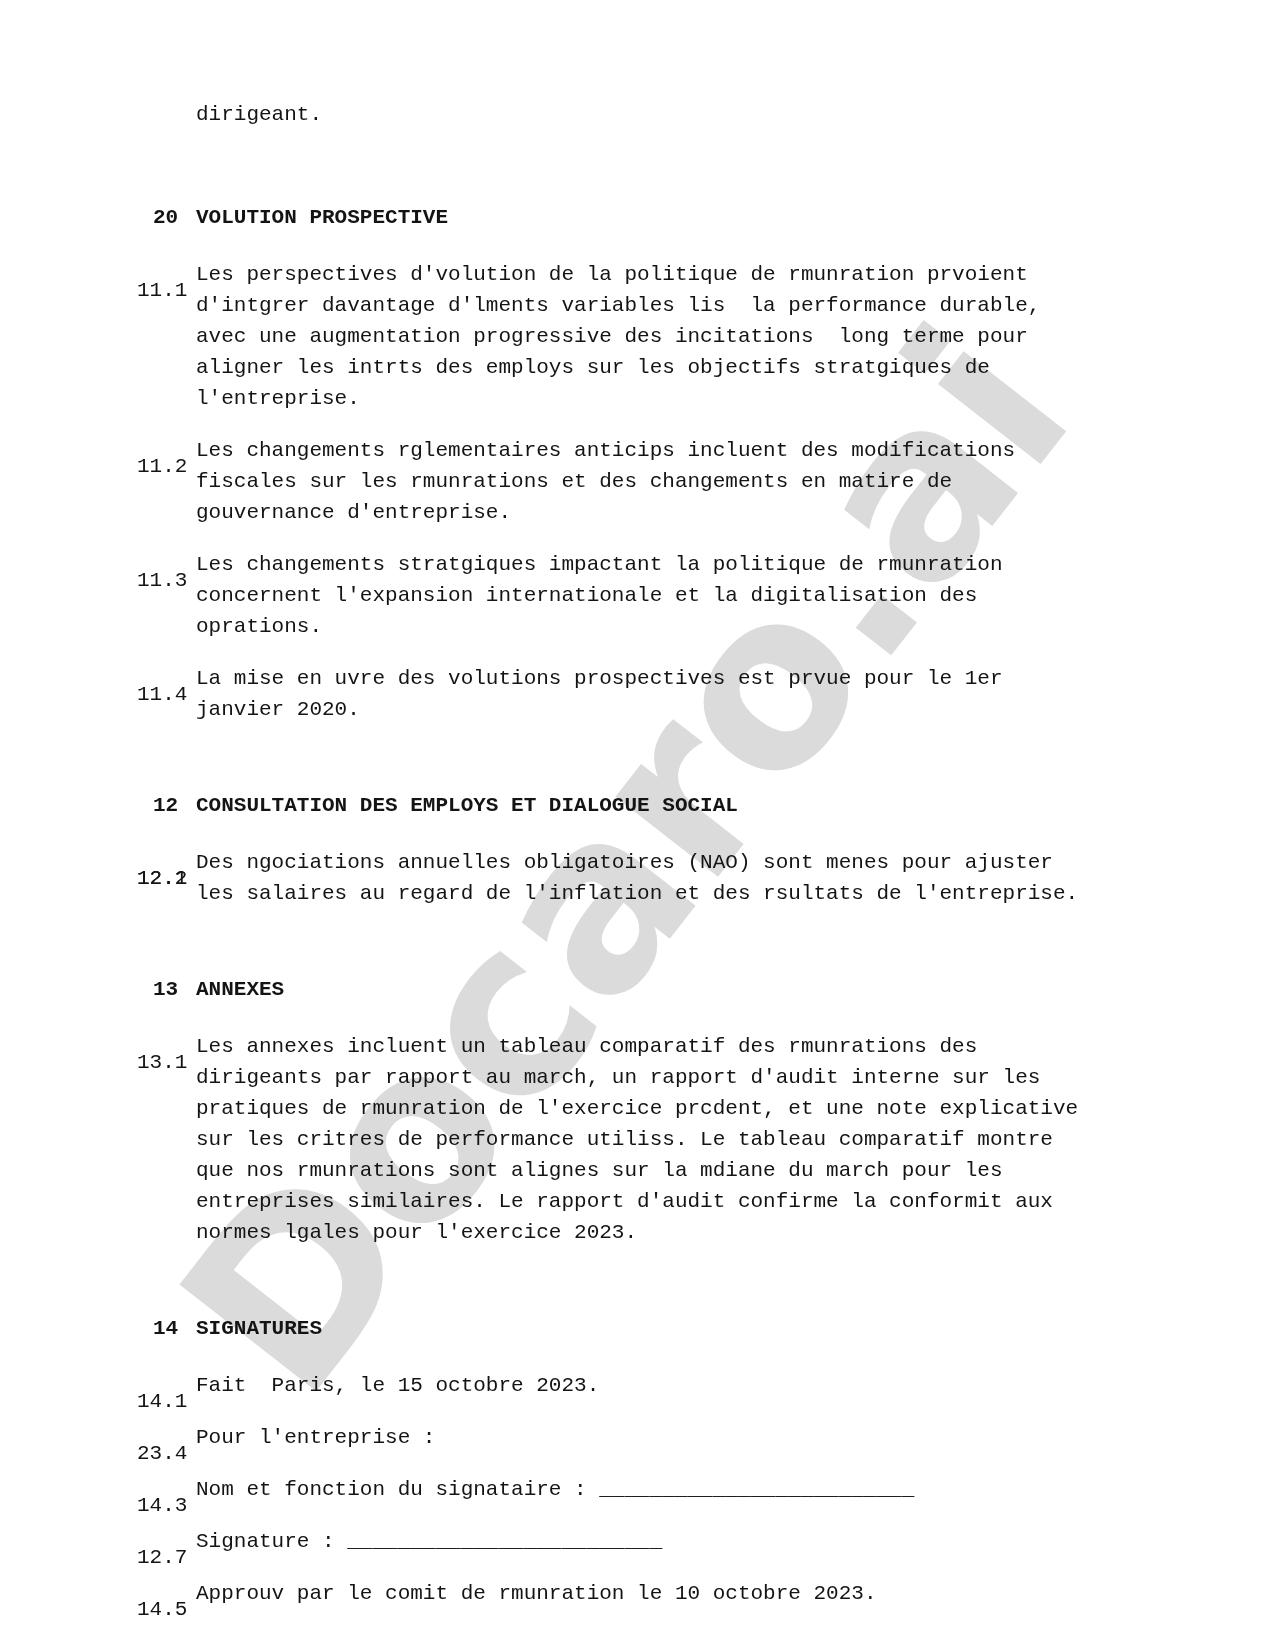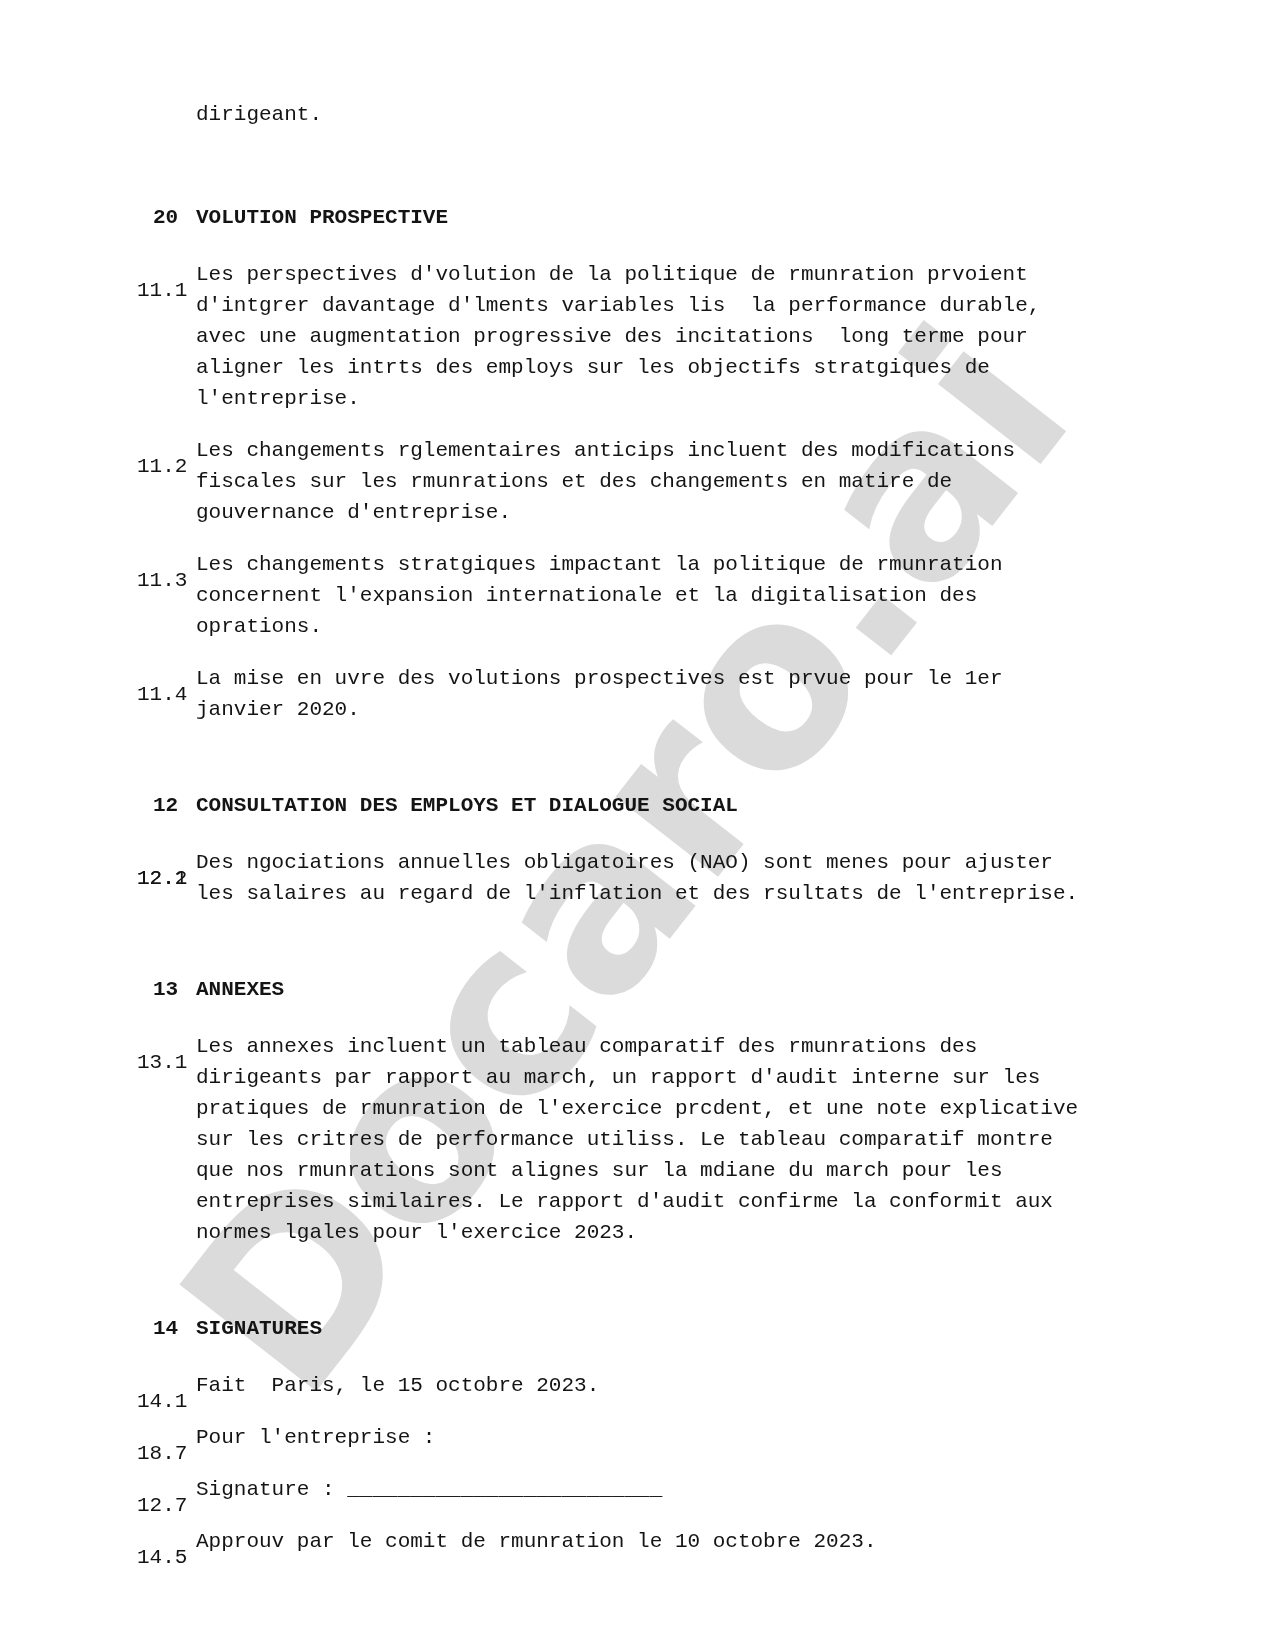--- a/index.html
+++ b/index.html
@@ -121,22 +121,26 @@
 
     <div class="heading">
       <span class="hnum">14</span>
       <span class="htitle">SIGNATURES</span>
     </div>
     <div class="item">
       <span class="inum">14.1</span>
       <span class="itext">Fait  Paris, le 15 octobre 2023.</span>
     </div>
     <div class="item">
-      <span class="inum">18.7</span>
+      <span class="inum">23.4</span>
       <span class="itext">Pour l'entreprise :</span>
+    </div>
+    <div class="item">
+      <span class="inum">14.3</span>
+      <span class="itext">Nom et fonction du signataire : _________________________</span>
     </div>
     <div class="item">
       <span class="inum">12.7</span>
       <span class="itext">Signature : _________________________</span>
     </div>
     <div class="item">
       <span class="inum">14.5</span>
       <span class="itext">Approuv par le comit de rmunration le 10 octobre 2023.</span>
     </div>
 

